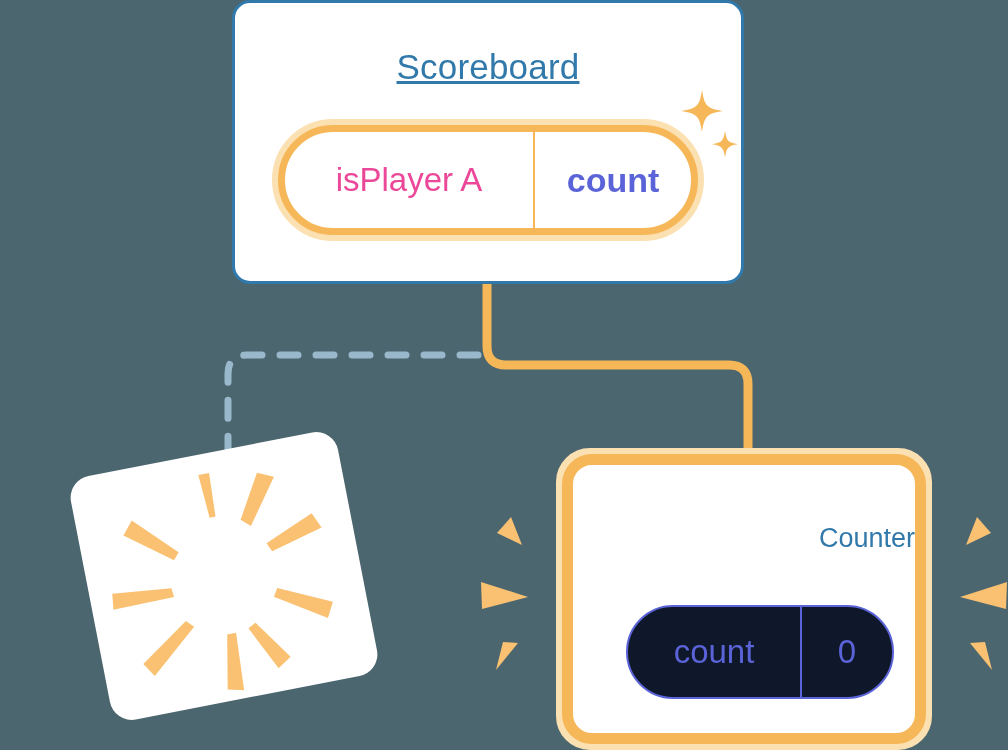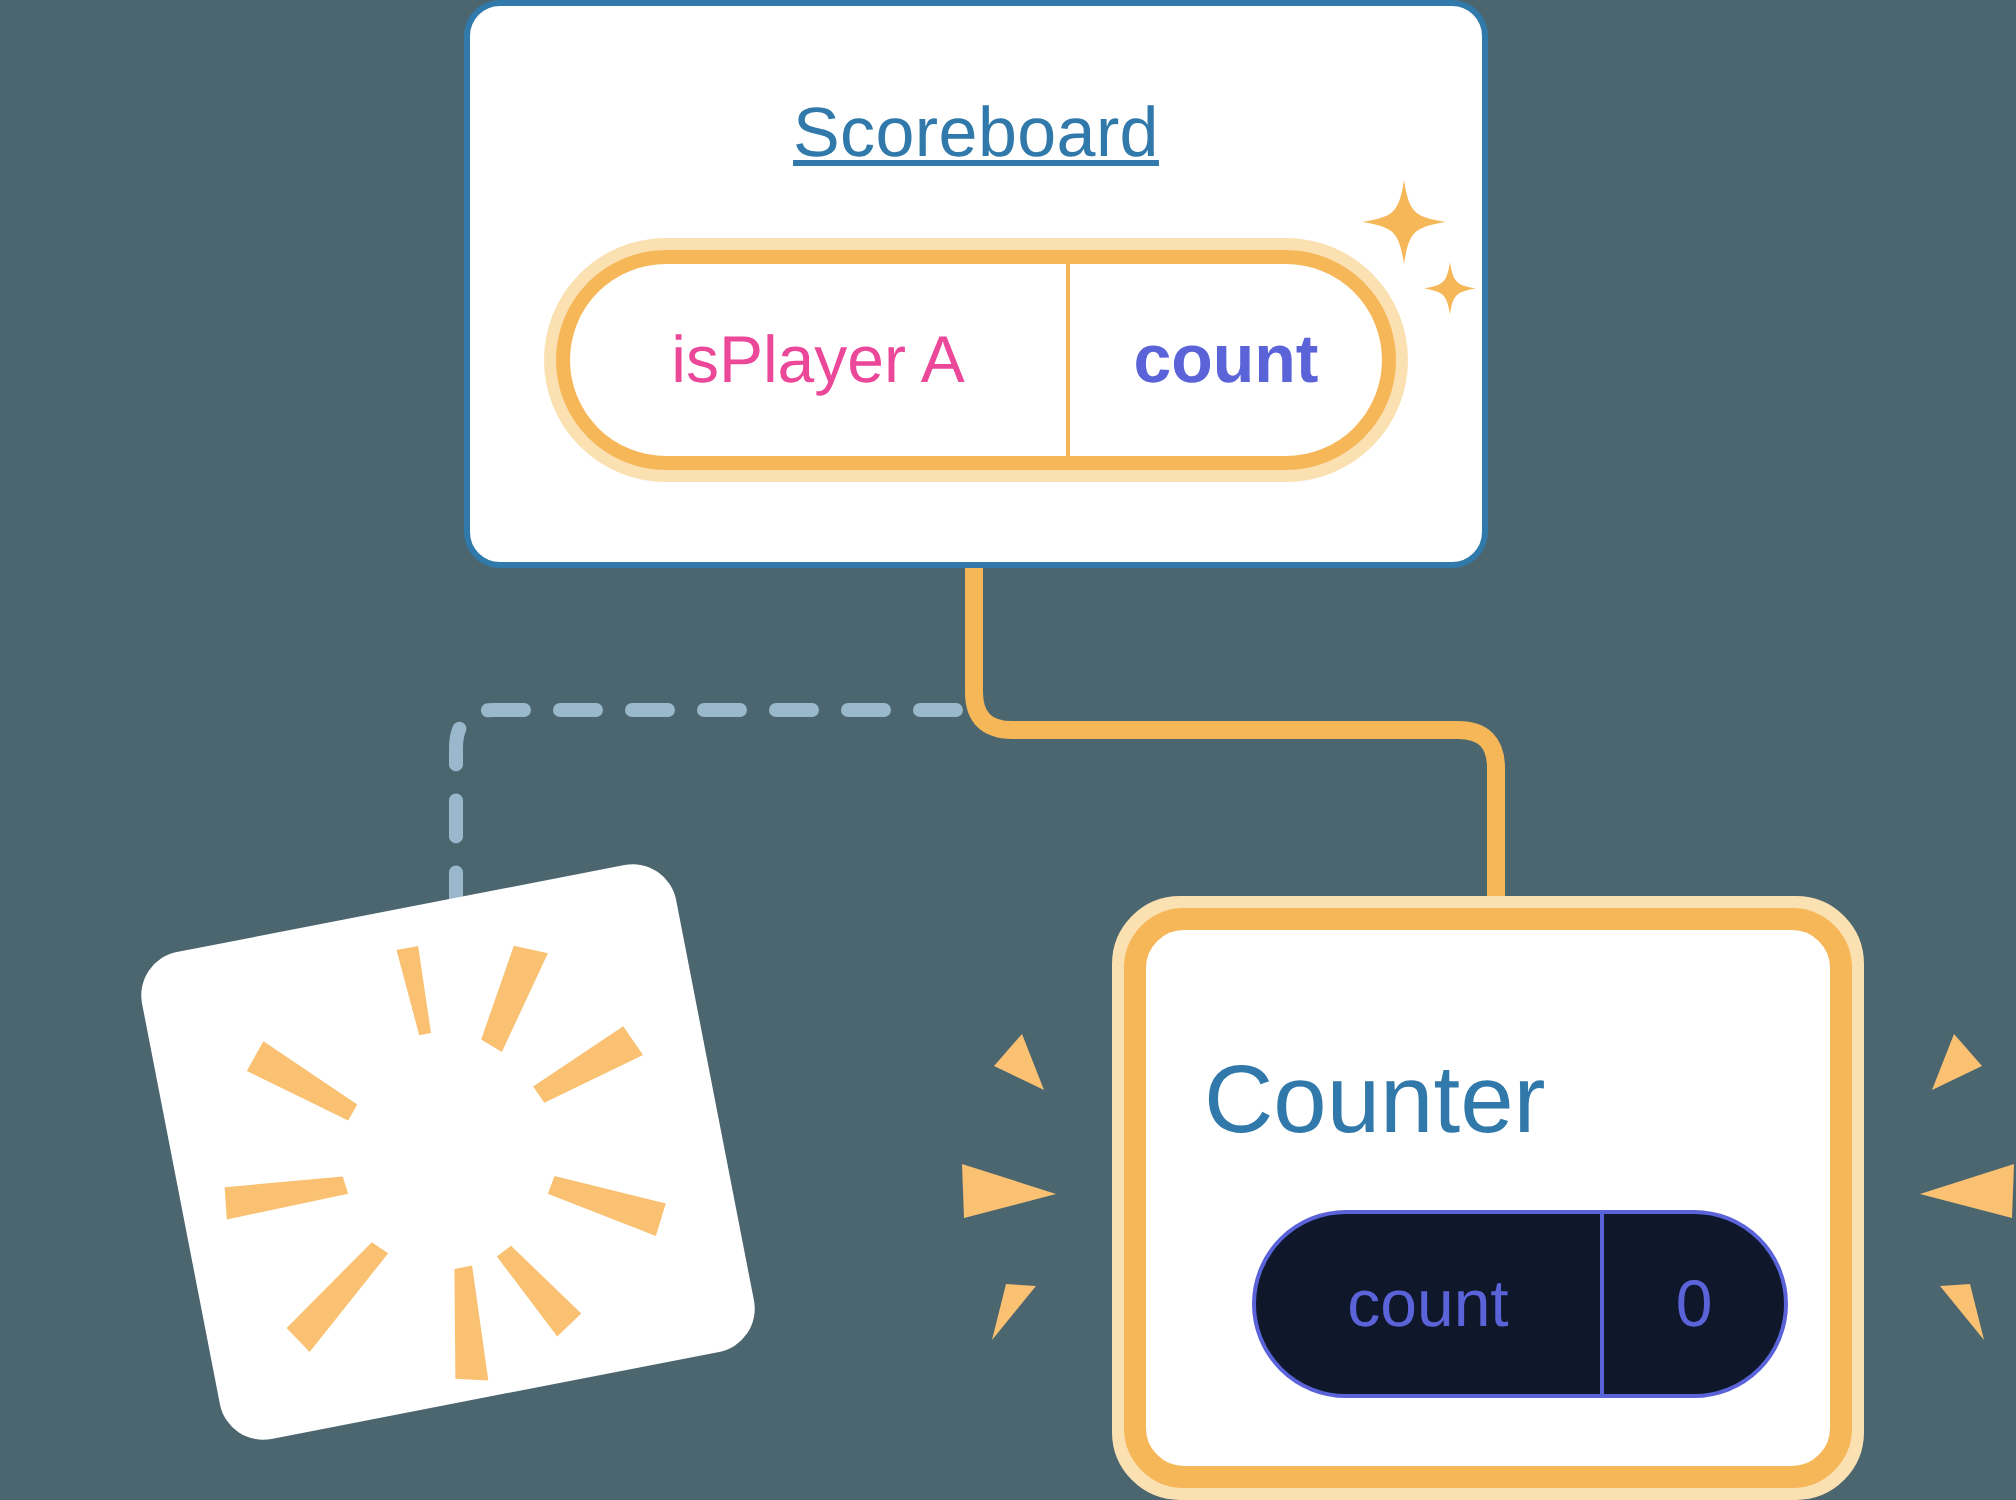--- a/index.html
+++ b/index.html
@@ -161,24 +161,23 @@
     box-sizing: border-box;
     border: 11px solid #f6b759;
     border-radius: 30px;
     background: #ffffff;
   }
   #counter-title {
     position: absolute;
     left: 0;
     top: 58px;
     width: 100%;
-    text-align: left;
+    text-align: right;
     color: #3179aa;
-    font-size: 48px;
-    padding-left: 29px;
+    font-size: 27px;
   }
   #counter-pill {
     position: absolute;
     left: 53px;
     top: 140px;
     width: 268px;
     height: 94px;
     box-sizing: border-box;
     border: 2px solid #5b63d8;
     border-radius: 47px;

